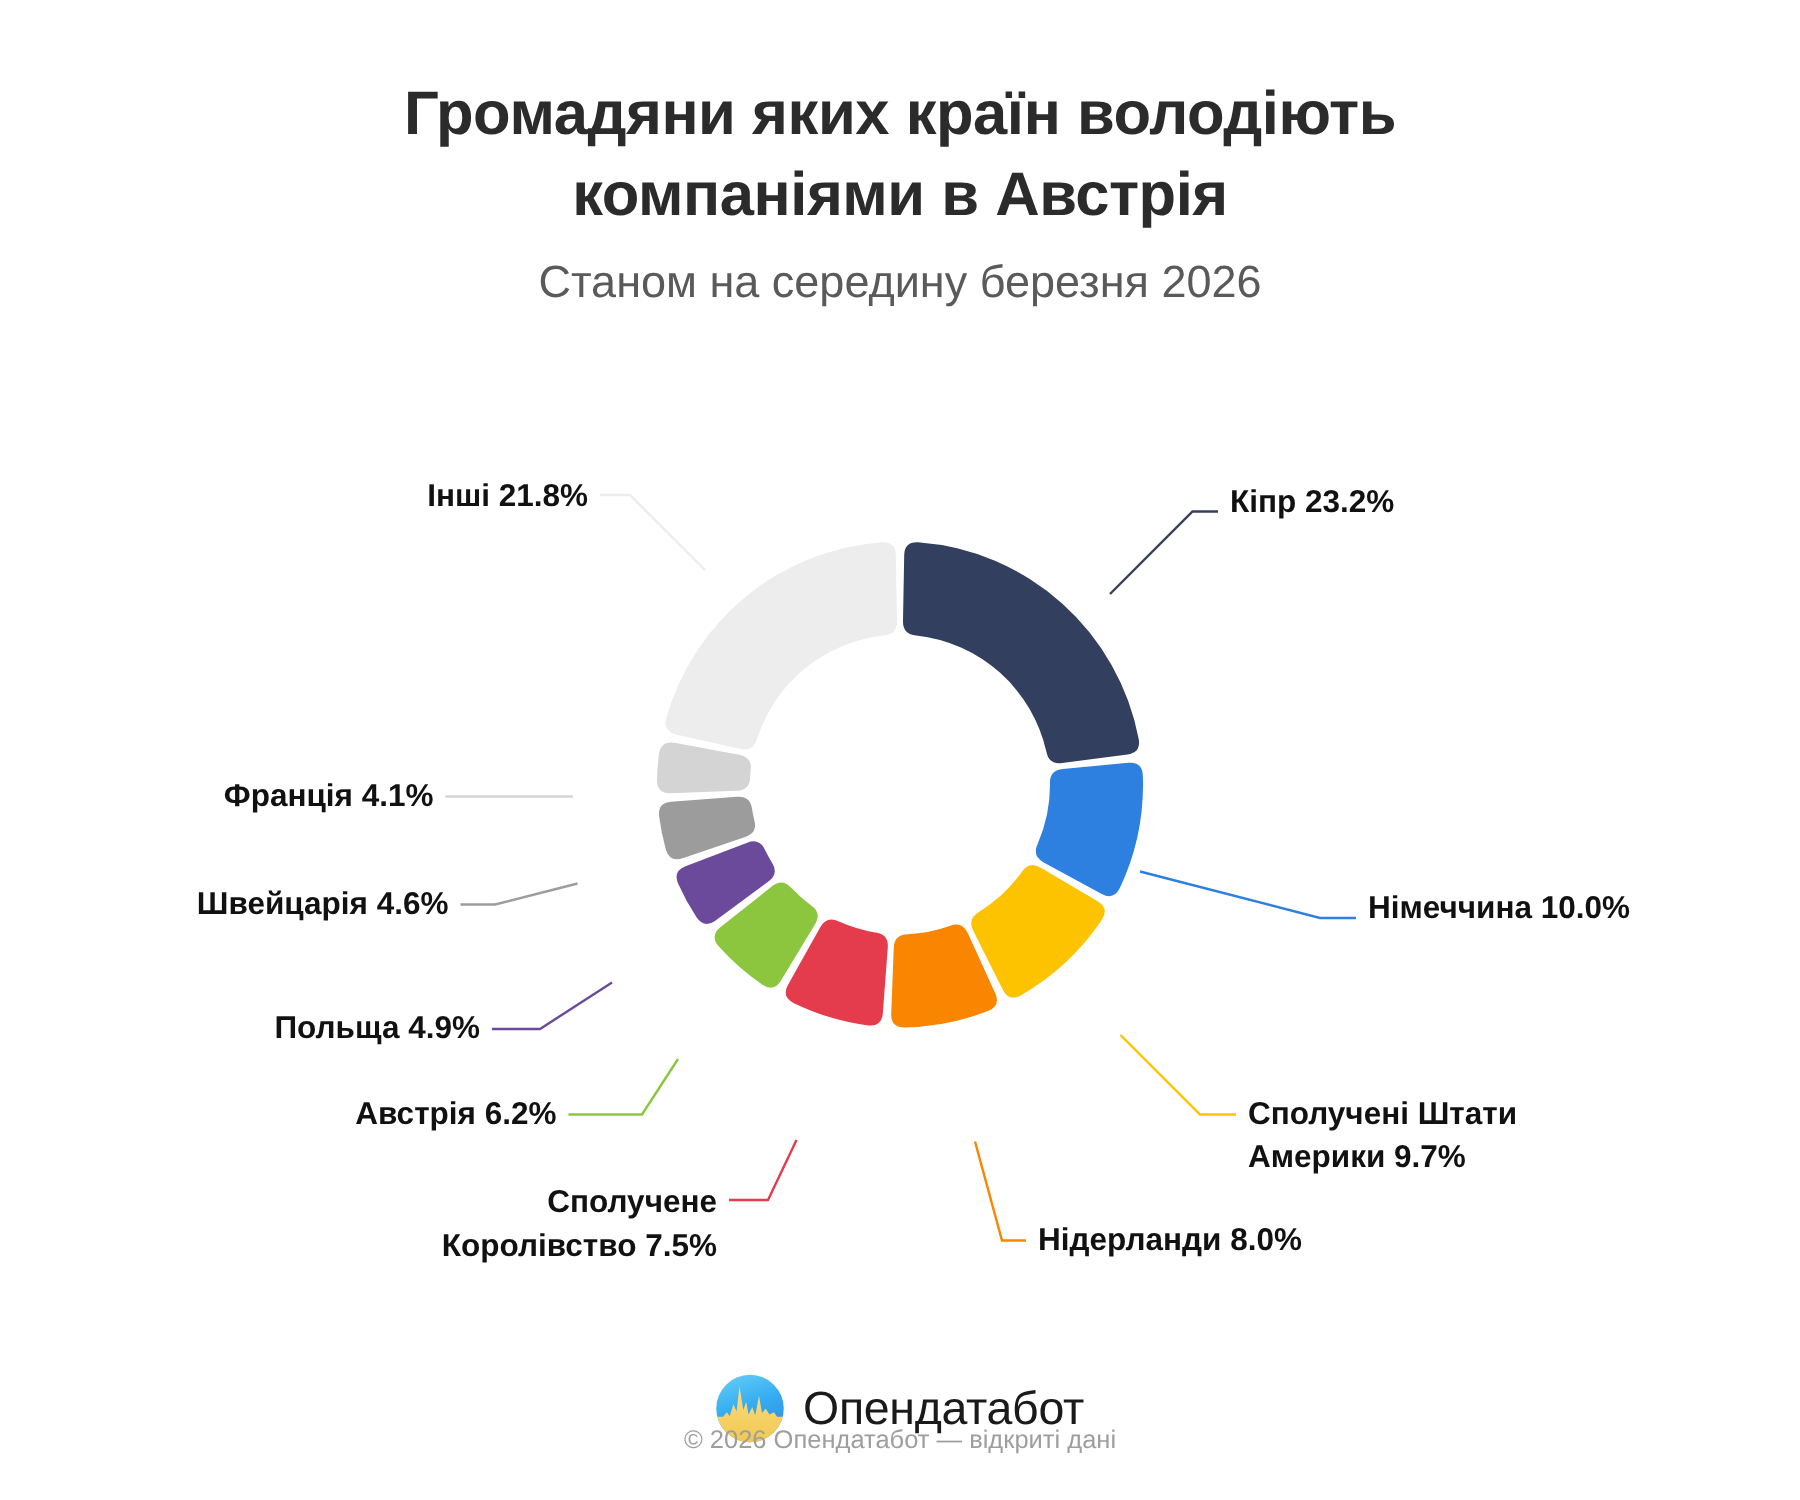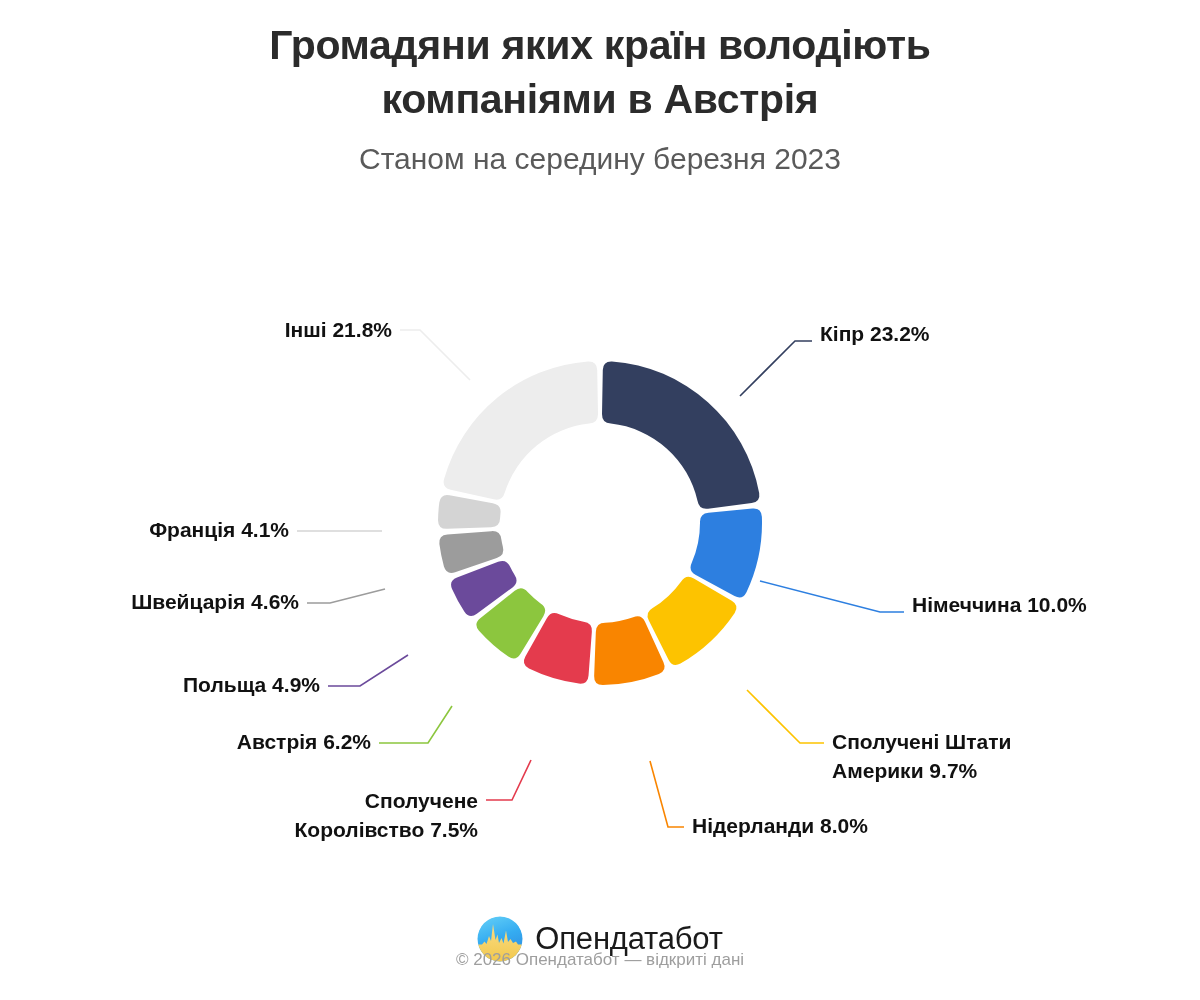--- a/index.html
+++ b/index.html
@@ -21,21 +21,21 @@
     height: 1000px;
   }
 
   
   .header {
     position: absolute;
     top: 0;
     left: 0;
     width: 1200px;
     text-align: center;
-    padding-top: 18px;
+    padding-top: 48px;
   }
   .chart-title {
     font-size: 41px;
     font-weight: bold;
     color: #2b2b2b;
     line-height: 1.32;
     letter-spacing: -0.3px;
     margin: 0 auto;
     max-width: 860px;
   }
@@ -116,21 +116,21 @@
 </head>
 <body>
 
 <div id="page">
 
   <div class="header">
     <div class="chart-title">
       <div>Громадяни яких країн володіють</div>
       <div>компаніями в Австрія</div>
     </div>
-    <div class="chart-subtitle">Станом на середину березня 2023</div>
+    <div class="chart-subtitle">Станом на середину березня 2026</div>
   </div>
 
   <div class="chart-area">
     <svg class="chart-svg" width="1200" height="1000" viewBox="0 0 1200 1000">
       <g id="slices">
           <path d="M 602.80 370.03 Q 602.97 361.03 611.96 361.44 A 162 162 0 0 1 759.18 492.89 Q 760.60 501.77 751.68 502.95 L 708.06 508.72 Q 699.14 509.90 697.56 501.04 A 100 100 0 0 0 610.81 423.59 Q 601.83 423.02 602.00 414.02 Z" fill="#333f5f" class="slice-path"></path>
           <path d="M 752.31 508.52 Q 761.27 507.67 761.88 516.65 A 162 162 0 0 1 746.48 592.20 Q 742.41 600.23 734.50 595.93 L 695.82 574.96 Q 687.91 570.67 691.84 562.58 A 100 100 0 0 0 700.00 522.52 Q 699.55 513.54 708.51 512.69 Z" fill="#2d7fe0" class="slice-path"></path>
           <path d="M 731.73 600.81 Q 739.48 605.39 734.69 613.01 A 162 162 0 0 1 680.49 663.59 Q 672.56 667.84 668.53 659.79 L 648.82 620.45 Q 644.79 612.41 652.65 608.02 A 100 100 0 0 0 681.18 581.39 Q 686.10 573.86 693.85 578.44 Z" fill="#fdc300" class="slice-path"></path>
           <path d="M 663.47 662.21 Q 667.21 670.40 658.92 673.91 A 162 162 0 0 1 602.81 684.98 Q 593.81 684.88 594.15 675.89 L 595.83 631.92 Q 596.18 622.93 605.18 622.87 A 100 100 0 0 0 633.14 617.35 Q 641.49 613.99 645.22 622.18 Z" fill="#f98500" class="slice-path"></path>
           <path d="M 588.55 675.57 Q 587.88 684.55 578.93 683.62 A 162 162 0 0 1 528.97 668.60 Q 520.99 664.43 525.38 656.57 L 546.84 618.16 Q 551.23 610.30 559.27 614.33 A 100 100 0 0 0 583.59 621.64 Q 592.52 622.72 591.85 631.69 Z" fill="#e43b4d" class="slice-path"></path>

